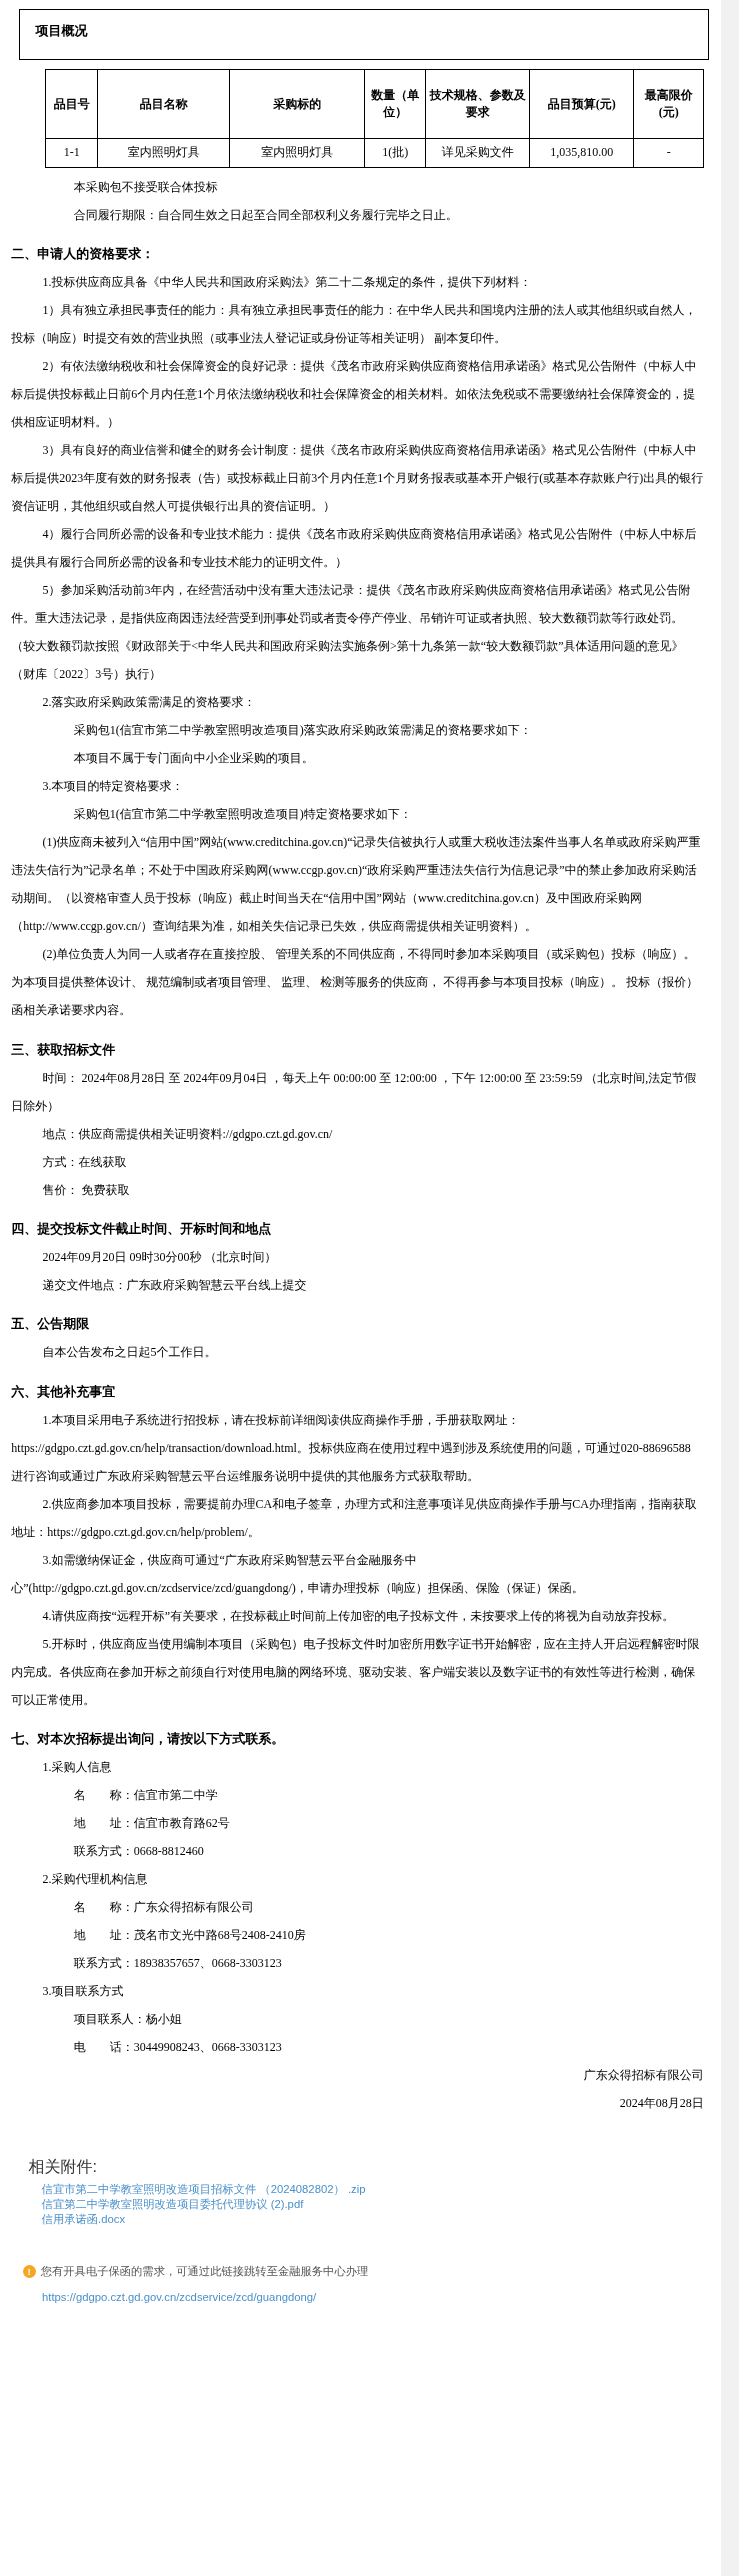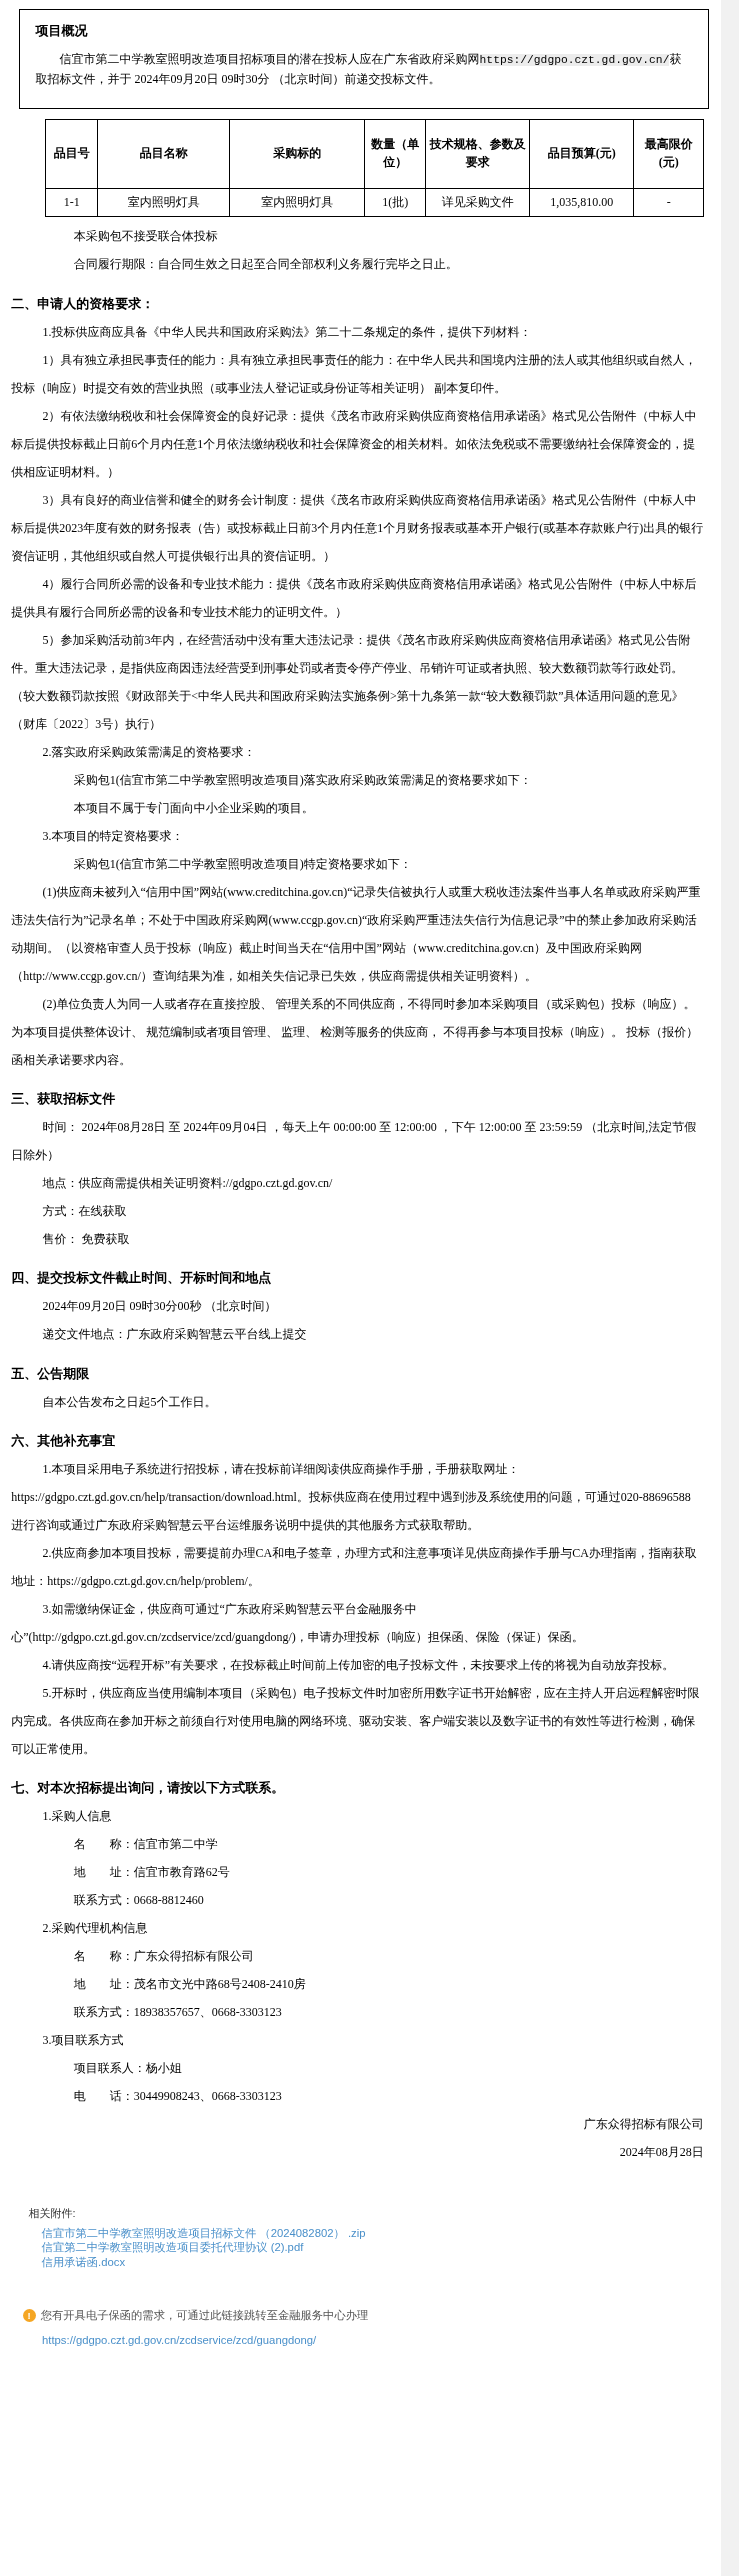--- a/index.html
+++ b/index.html
@@ -50,21 +50,21 @@
   table.items td { height: 28px; }
   .c0 { width: 52px; } .c1 { width: 132px; } .c2 { width: 135px; }
   .c3 { width: 61px; } .c4 { width: 104px; } .c5 { width: 104px; } .c6 { width: 70px; }
   tbody .c5, tbody .c6 { text-align: right; padding-right: 8.7px; }
 
   
   .footer {
     margin: 40px 0 0 28.6px;
     font-family: "Liberation Sans", "DejaVu Sans", sans-serif;
   }
-  .attach-label { font-size: 11px; color: #333; }
+  .attach-label { font-size: 16px; color: #333; }
   .attach-files { margin: 4.3px 0 0 13px; display: flex; flex-direction: column; }
   .attach-link {
     color: #4a90ca; font-size: 11.3px; line-height: 14.7px;
     text-decoration: none; cursor: pointer; width: fit-content;
   }
 
   
   .notice {
     margin: 38px 0 0 22.5px; display: flex; align-items: center;
     font-family: "Liberation Sans", "DejaVu Sans", sans-serif;
@@ -82,21 +82,20 @@
     cursor: pointer; width: fit-content;
   }
 </style>
 </head>
 <body>
 
 <div class="doc">
 
   <div class="overview-box">
     <div class="overview-title">项目概况</div>
-    <div class="overview-para"><span>信宜市第二中学教室照明改造项目招标项目的潜在投标人应在广东省政府采购网</span><span class="hl">https://gdgpo.czt.gd.gov.cn/</span><span>获取招标文件，并于 2024年09月20日 09时30分 （北京时间）前递交投标文件。</span></div>
   </div>
 
   <div class="content">
 
 
     <table class="items">
       <thead>
           <tr>
             <th class="c0">品目号</th>
             <th class="c1">品目名称</th>

